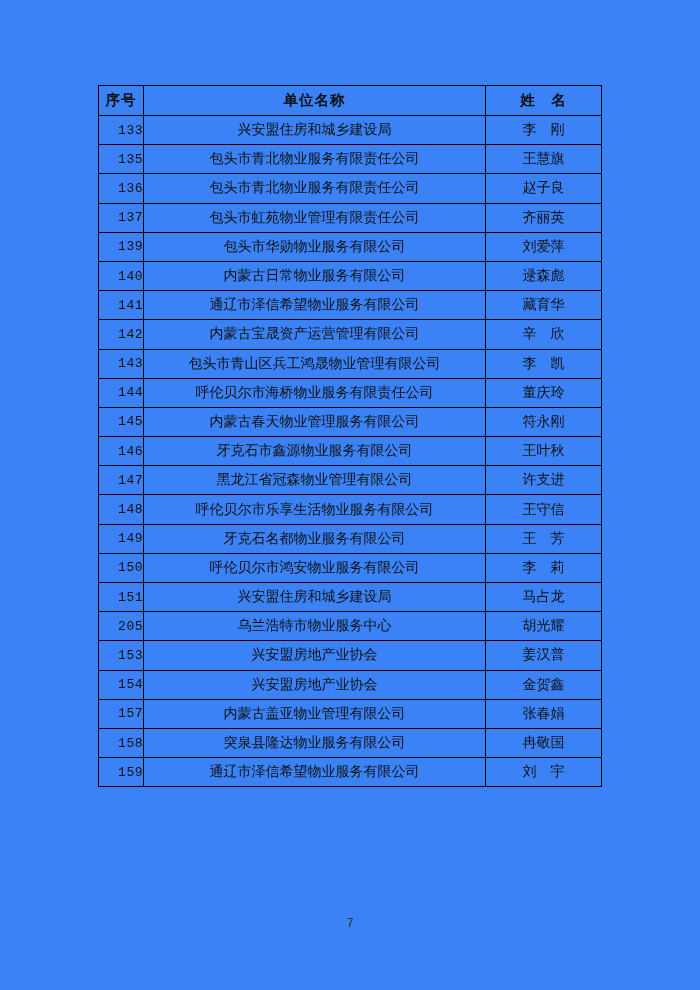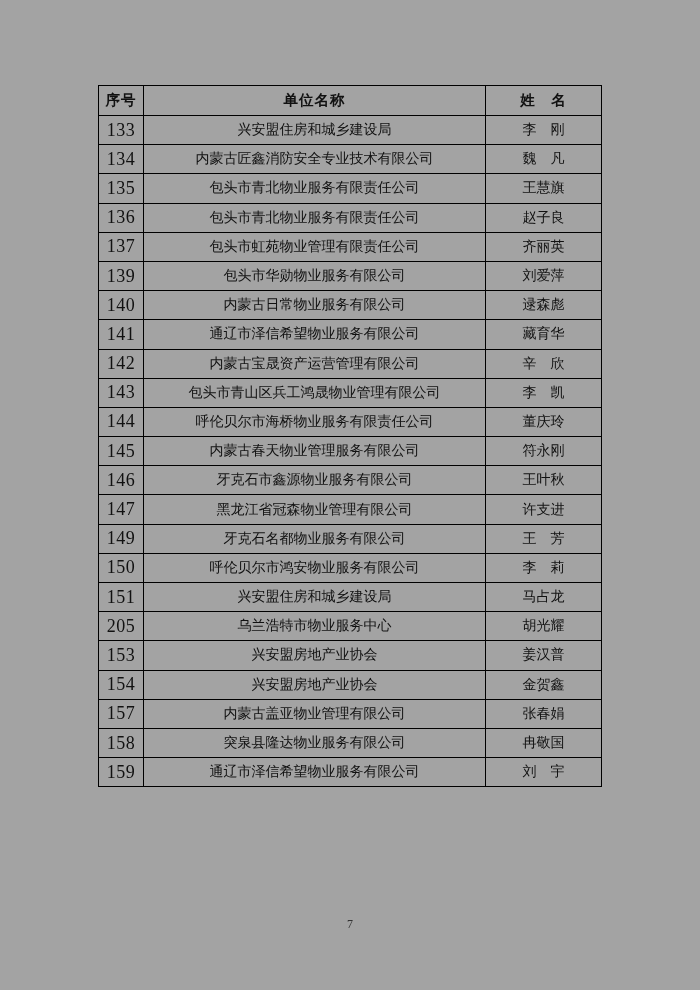--- a/index.html
+++ b/index.html
@@ -4,22 +4,22 @@
 <style>
   html, body {
     margin: 0;
     padding: 0;
     background: #ffffff;
   }
   .page {
     position: relative;
     width: 700px;
     height: 990px;
-    background: #a3a3a3;
-    font-family: Liberation Serif, serif;
+    background: #3b82f6;
+    font-family: Liberation Mono, monospace;
     color: #111111;
     overflow: hidden;
   }
   table.roster {
     position: absolute;
     left: 98px;
     top: 85px;
     width: 503px;
     border-collapse: collapse;
     table-layout: fixed;
@@ -40,22 +40,23 @@
     height: 29px;
     font-size: 14.5px;
     font-weight: bold;
     letter-spacing: 1px;
   }
   table.roster td {
     height: 28.2px;
     font-size: 14px;
   }
   table.roster td.no-cell {
-    font-size: 18px;
+    font-size: 13px;
     letter-spacing: 0.5px;
+    text-align: right;
   }
   .page-number {
     position: absolute;
     left: 0;
     right: 0;
     top: 917px;
     text-align: center;
     font-size: 12px;
     color: #333333;
   }
@@ -78,25 +79,20 @@
         <th>姓　名</th>
       </tr>
     </thead>
     <tbody id="roster-body">
         <tr>
           <td class="no-cell">133</td>
           <td>兴安盟住房和城乡建设局</td>
           <td>李　刚</td>
         </tr>
         <tr>
-          <td class="no-cell">134</td>
-          <td>内蒙古匠鑫消防安全专业技术有限公司</td>
-          <td>魏　凡</td>
-        </tr>
-        <tr>
           <td class="no-cell">135</td>
           <td>包头市青北物业服务有限责任公司</td>
           <td>王慧旗</td>
         </tr>
         <tr>
           <td class="no-cell">136</td>
           <td>包头市青北物业服务有限责任公司</td>
           <td>赵子良</td>
         </tr>
         <tr>
@@ -143,20 +139,25 @@
           <td class="no-cell">146</td>
           <td>牙克石市鑫源物业服务有限公司</td>
           <td>王叶秋</td>
         </tr>
         <tr>
           <td class="no-cell">147</td>
           <td>黑龙江省冠森物业管理有限公司</td>
           <td>许支进</td>
         </tr>
         <tr>
+          <td class="no-cell">148</td>
+          <td>呼伦贝尔市乐享生活物业服务有限公司</td>
+          <td>王守信</td>
+        </tr>
+        <tr>
           <td class="no-cell">149</td>
           <td>牙克石名都物业服务有限公司</td>
           <td>王　芳</td>
         </tr>
         <tr>
           <td class="no-cell">150</td>
           <td>呼伦贝尔市鸿安物业服务有限公司</td>
           <td>李　莉</td>
         </tr>
         <tr>

